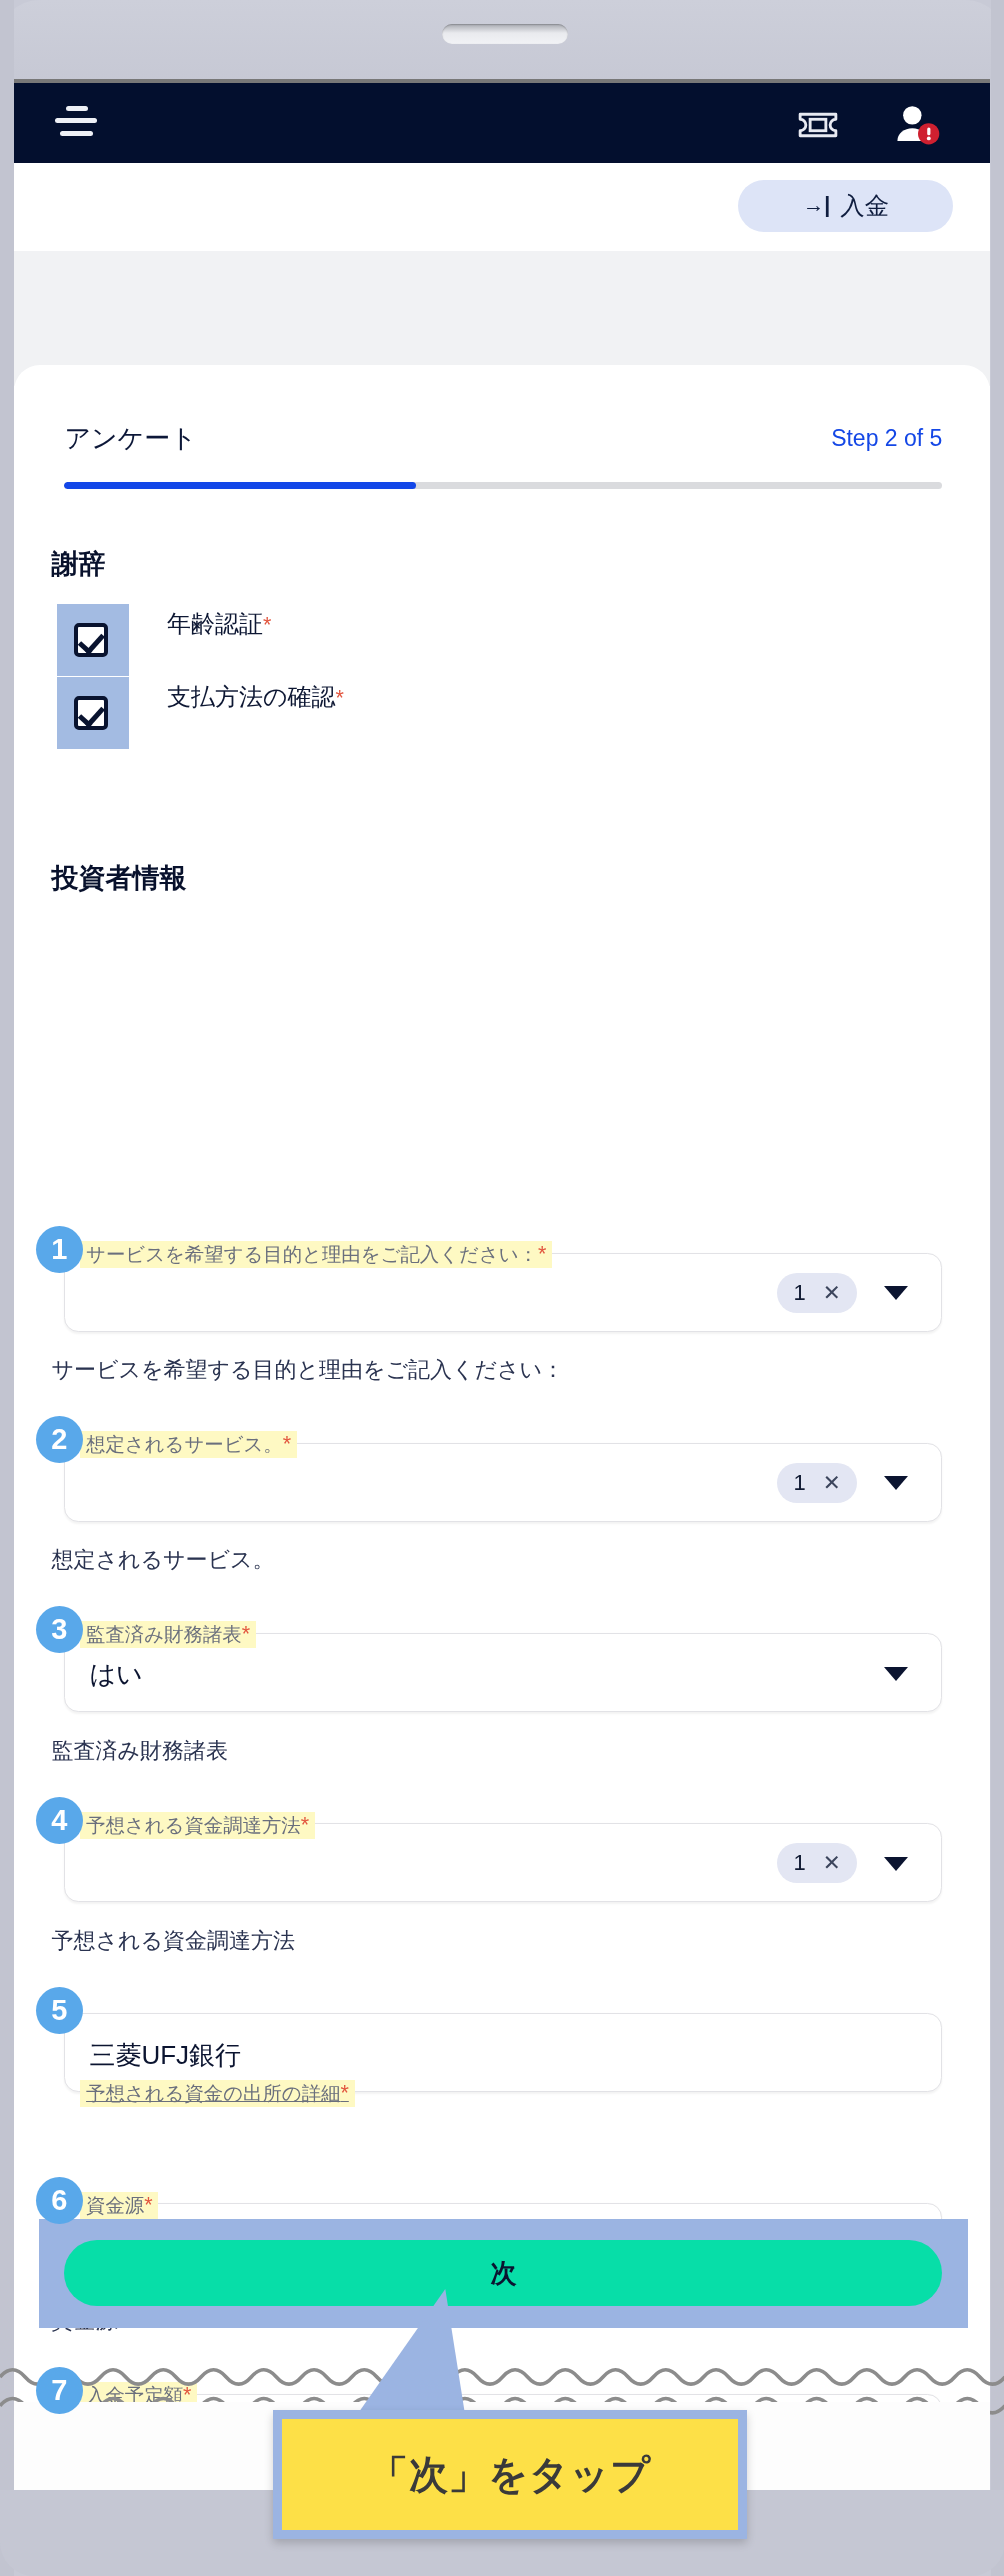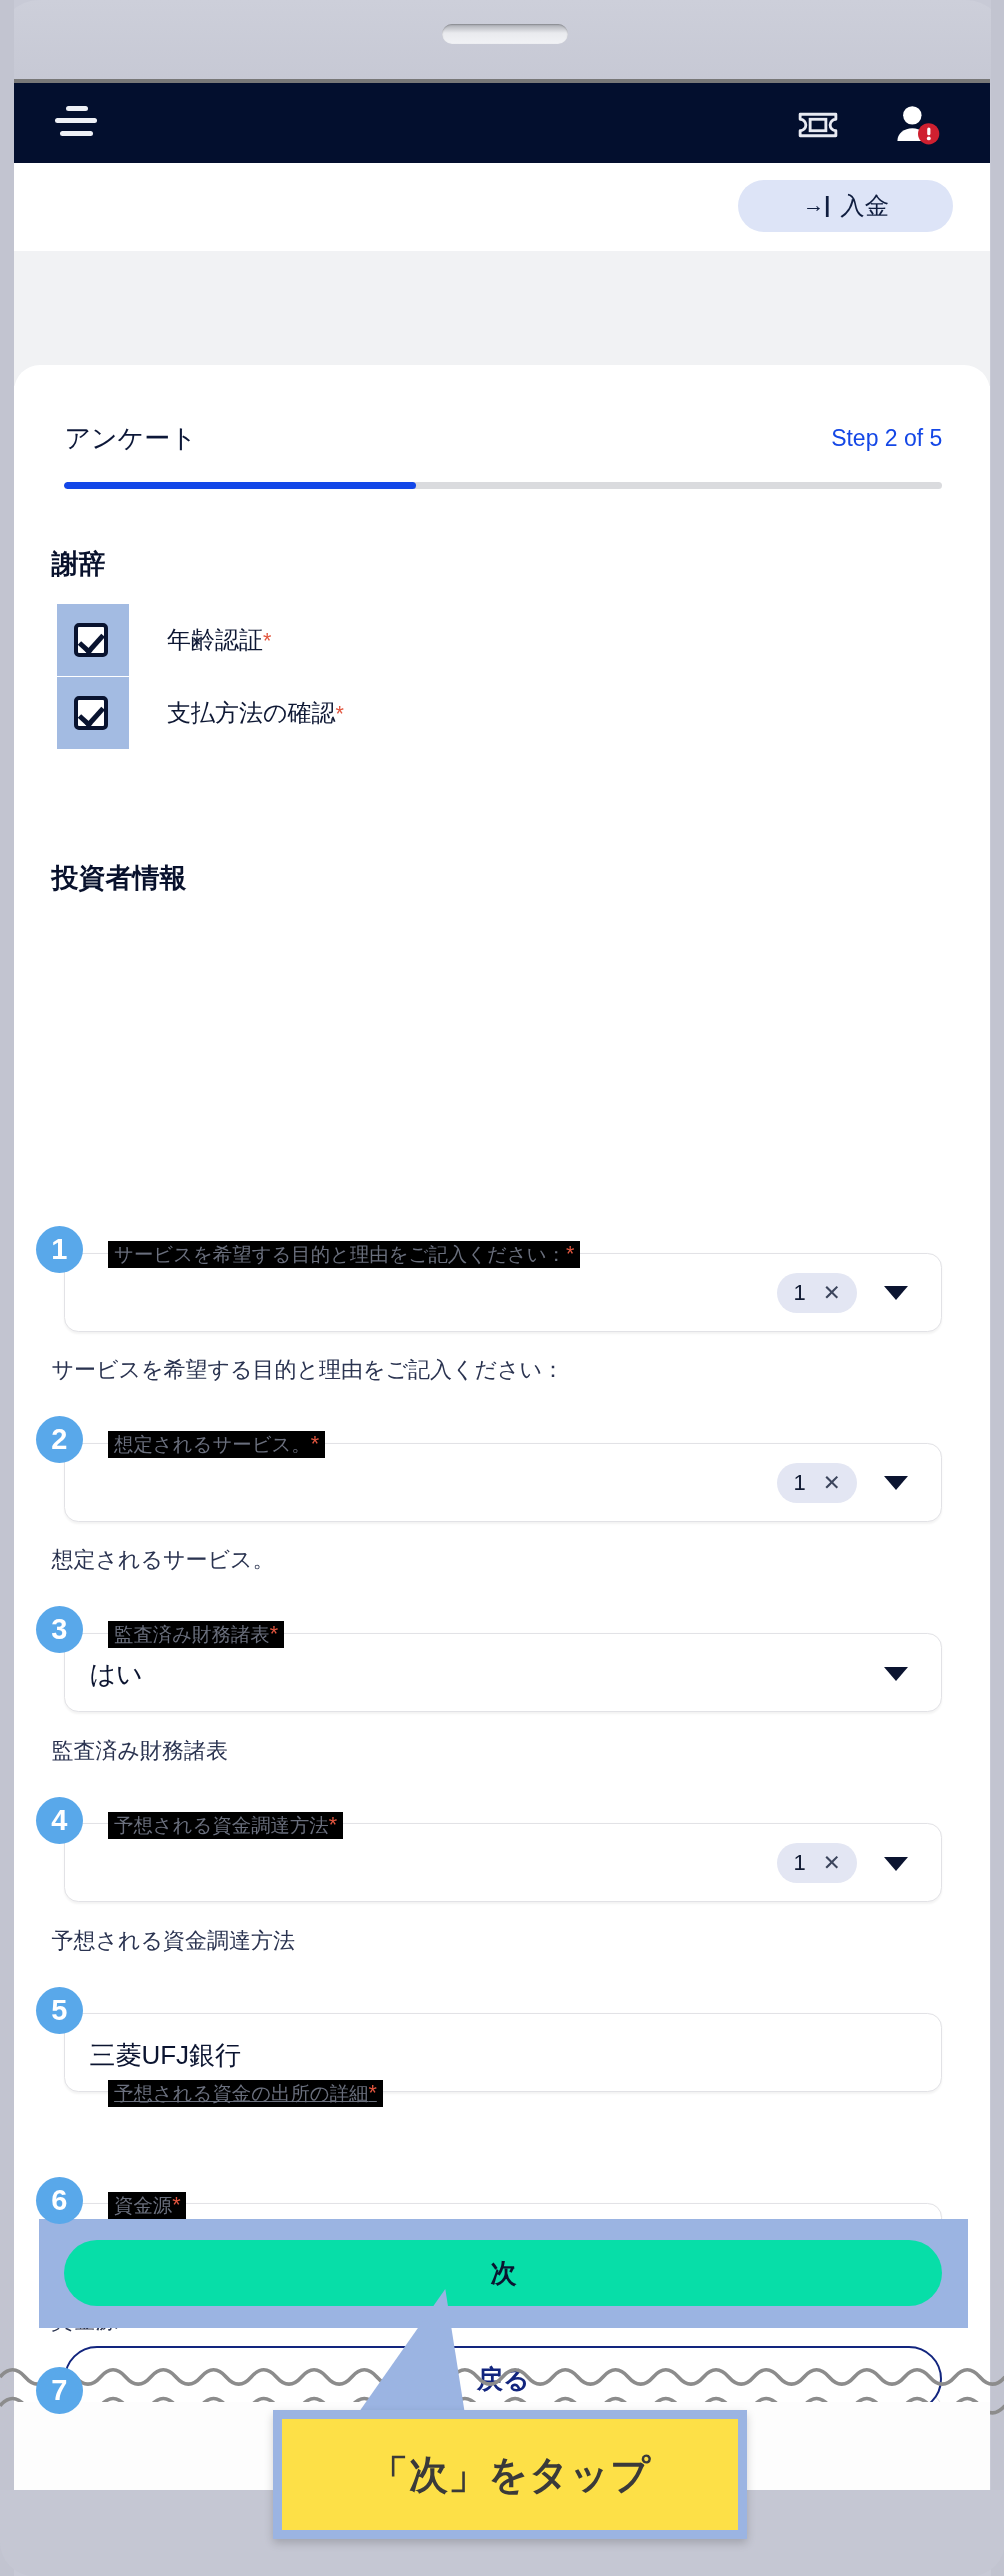--- a/index.html
+++ b/index.html
@@ -206,40 +206,39 @@
   .cb-box::after {
     content: "";
     position: absolute;
     left: 5.7px; top: 1.4px;
     width: 10px; height: 18.7px;
     border-right: 5px solid #09132f;
     border-bottom: 5px solid #09132f;
     transform: rotate(42deg);
   }
   .cb-label {
-    position: absolute; left: 131px; top: 20px;
+    position: absolute; left: 131px; top: 4px;
     font-size: 24px; color: #0d1733;
   }
   .req { color: #e2563f; font-size: 21.5px; }
   .field-box {
     position: absolute; left: 50px;
     width: 878px;
     border: 1.4px solid #e2e2e6;
     border-radius: 14.4px;
     background: #ffffff;
     box-shadow: 0 1.4px 2.2px rgba(0,0,0,.05);
   }
   .field-legend {
     position: absolute;
     font-size: 19.4px;
     color: #6a6f7d;
-    background: #000000;
+    background: #fef9c3;
     padding: 0 5.7px;
     white-space: nowrap;
-    margin-left: 28px;
   }
   .field-value {
     position: absolute; left: 75px;
     font-size: 26px; color: #0b1430;
   }
   .caret {
     position: absolute;
     width: 0; height: 0;
     border-left: 12.2px solid transparent;
     border-right: 12.2px solid transparent;
@@ -479,23 +478,20 @@
       <div class="badge" style="left:21.5px; top:2002px;">7</div>
       <div class="field-box" style="top:2029px; height:79px;"></div>
       <div class="field-legend" style="left:66px; top:2017px;"><span>入金予定額</span><span class="req">*</span></div>
       <div class="field-value" style="top:2053px;">100,000</div>
 
     </div>
 
     <div id="next-highlight"></div>
     <div id="next-button">
       <span class="lbl">次</span>
-    </div>
-    <div id="back-button">
-      <span class="lbl">戻る</span>
     </div>
 
   </div>
 
   <div id="torn-cut">
     <svg width="1005" height="65" viewBox="0 0 1400 90">
       <path d="M0,22 q17.5,-20 35,0 t35,0 t35,0 t35,0 t35,0 t35,0 t35,0 t35,0 t35,0 t35,0 t35,0 t35,0
                t35,0 t35,0 t35,0 t35,0 t35,0 t35,0 t35,0 t35,0 t35,0 t35,0 t35,0 t35,0 t35,0 t35,0
                t35,0 t35,0 t35,0 t35,0 t35,0 t35,0 t35,0 t35,0 t35,0 t35,0 t35,0 t35,0 t35,0 t35,0" fill="none" stroke="#8c8c8c" stroke-width="5"></path>
       <path d="M0,62 q17.5,-20 35,0 t35,0 t35,0 t35,0 t35,0 t35,0 t35,0 t35,0 t35,0 t35,0 t35,0 t35,0

